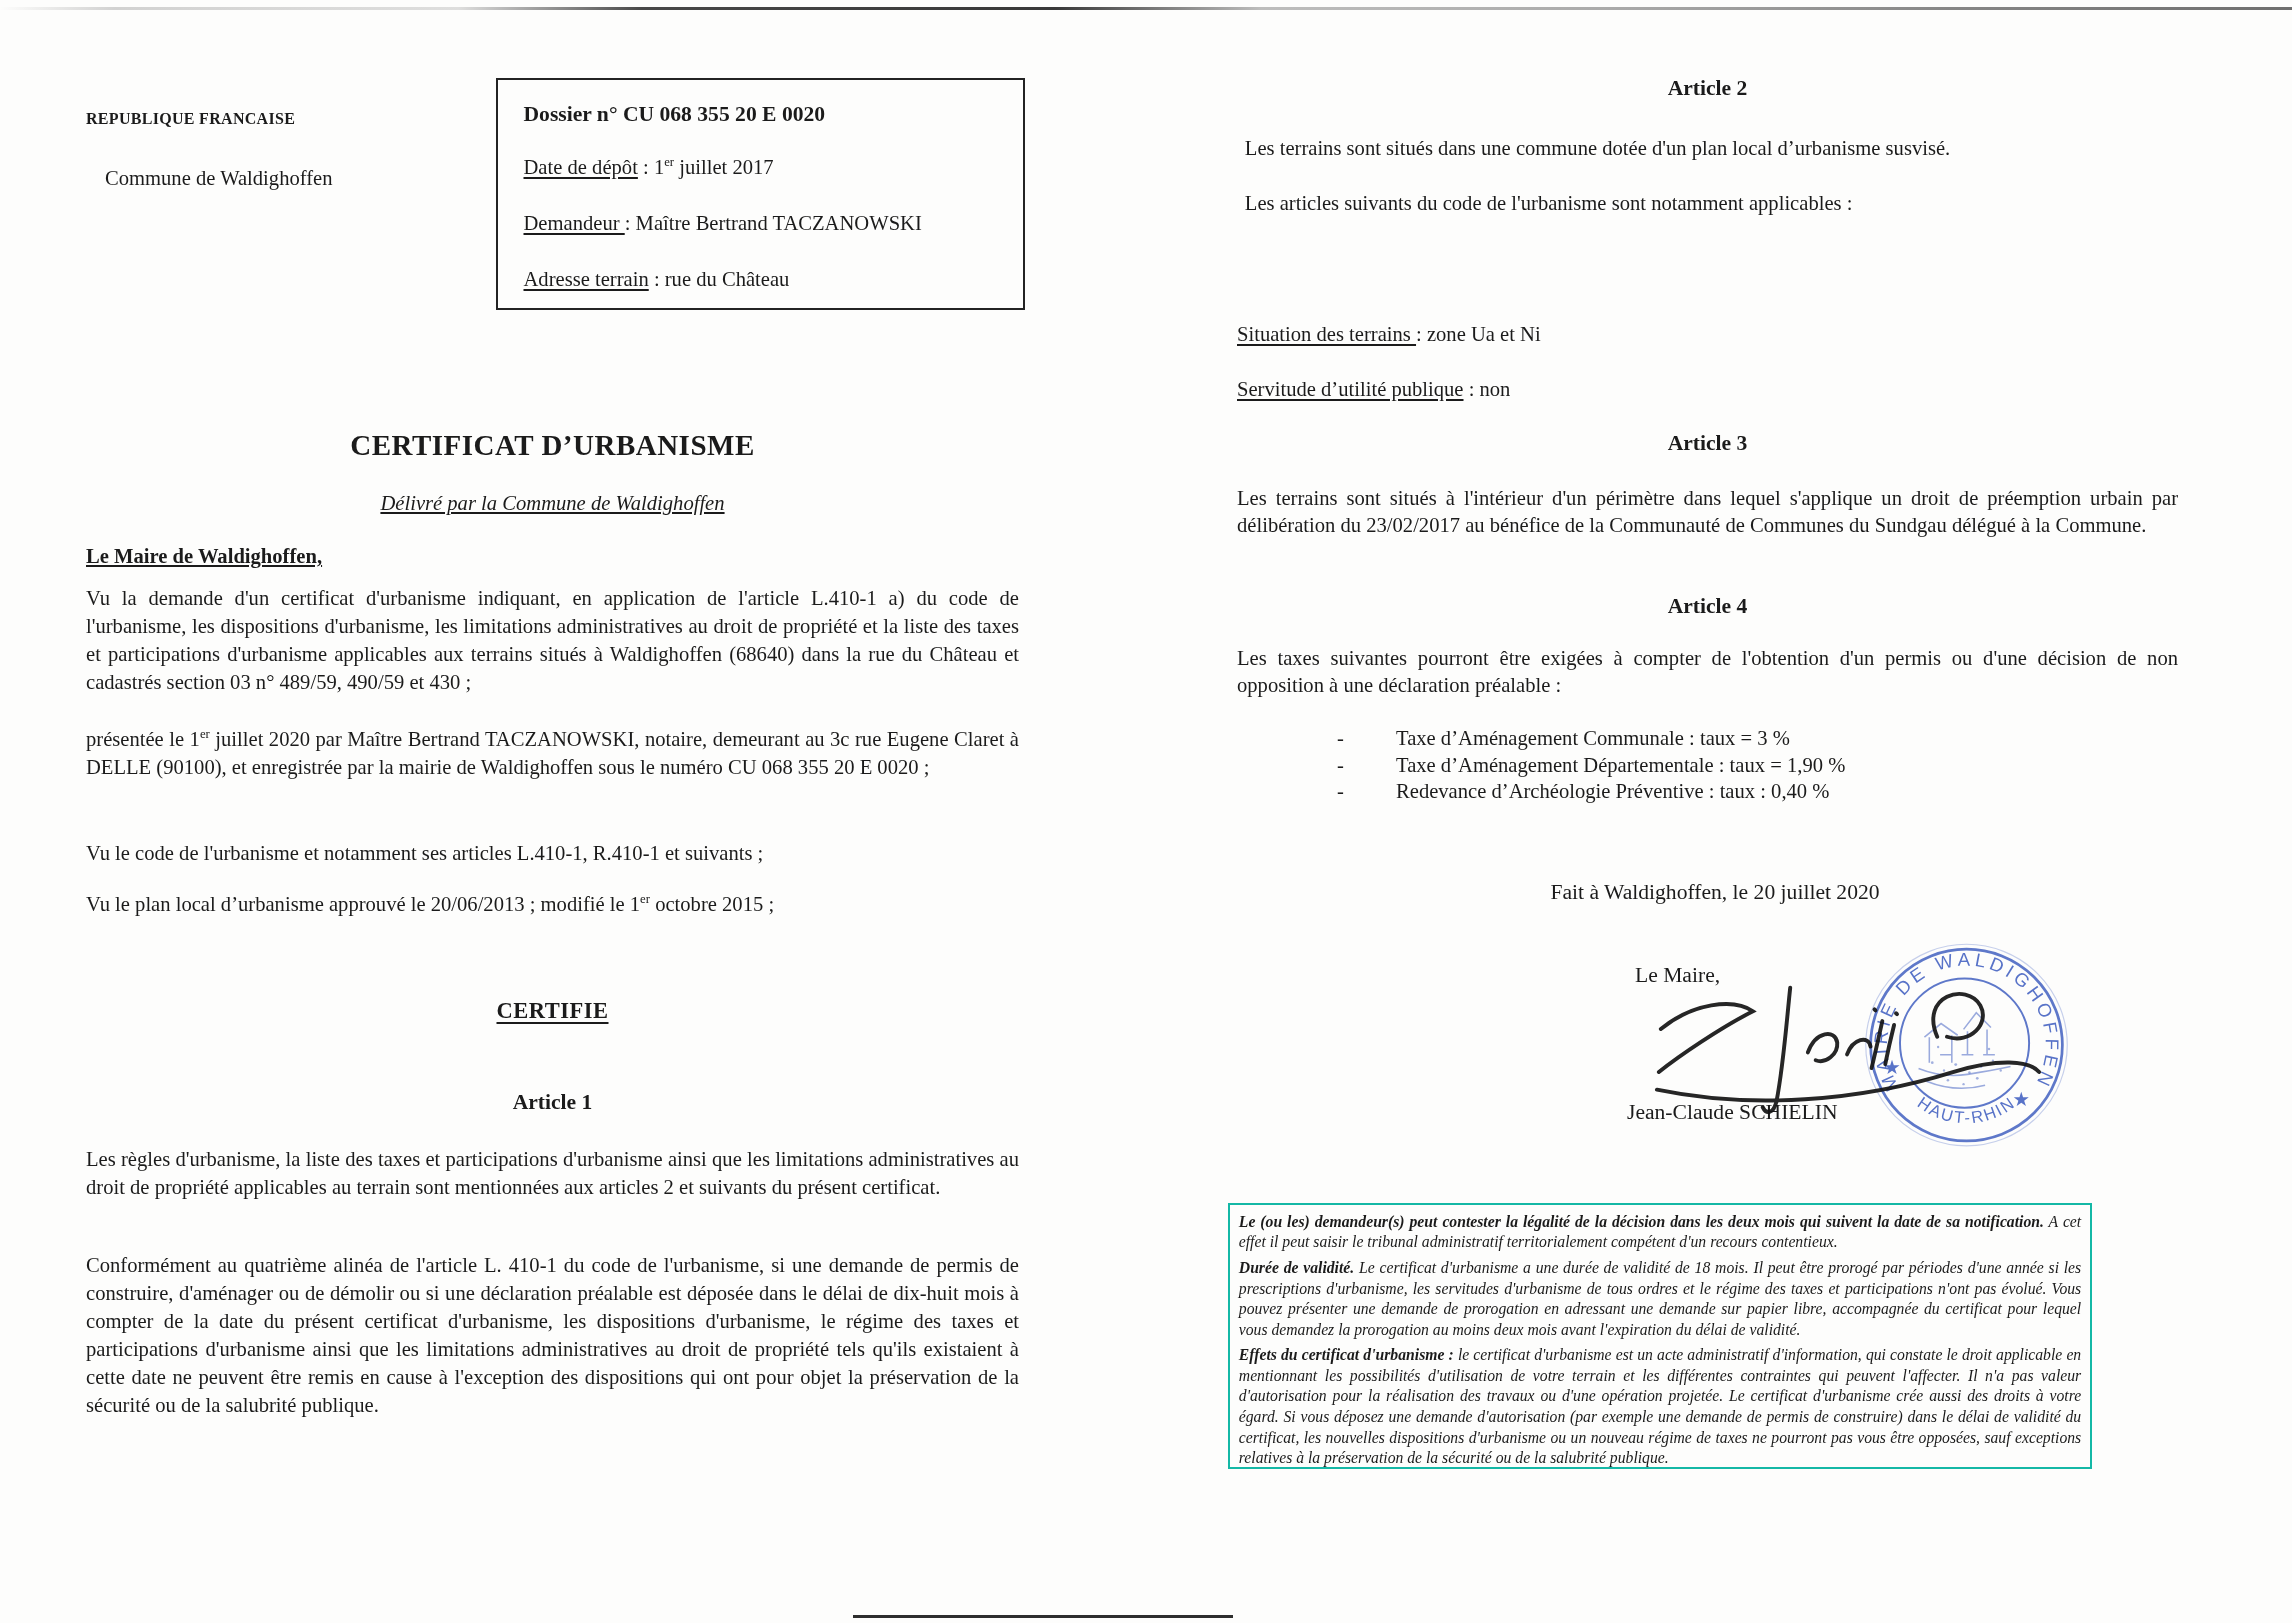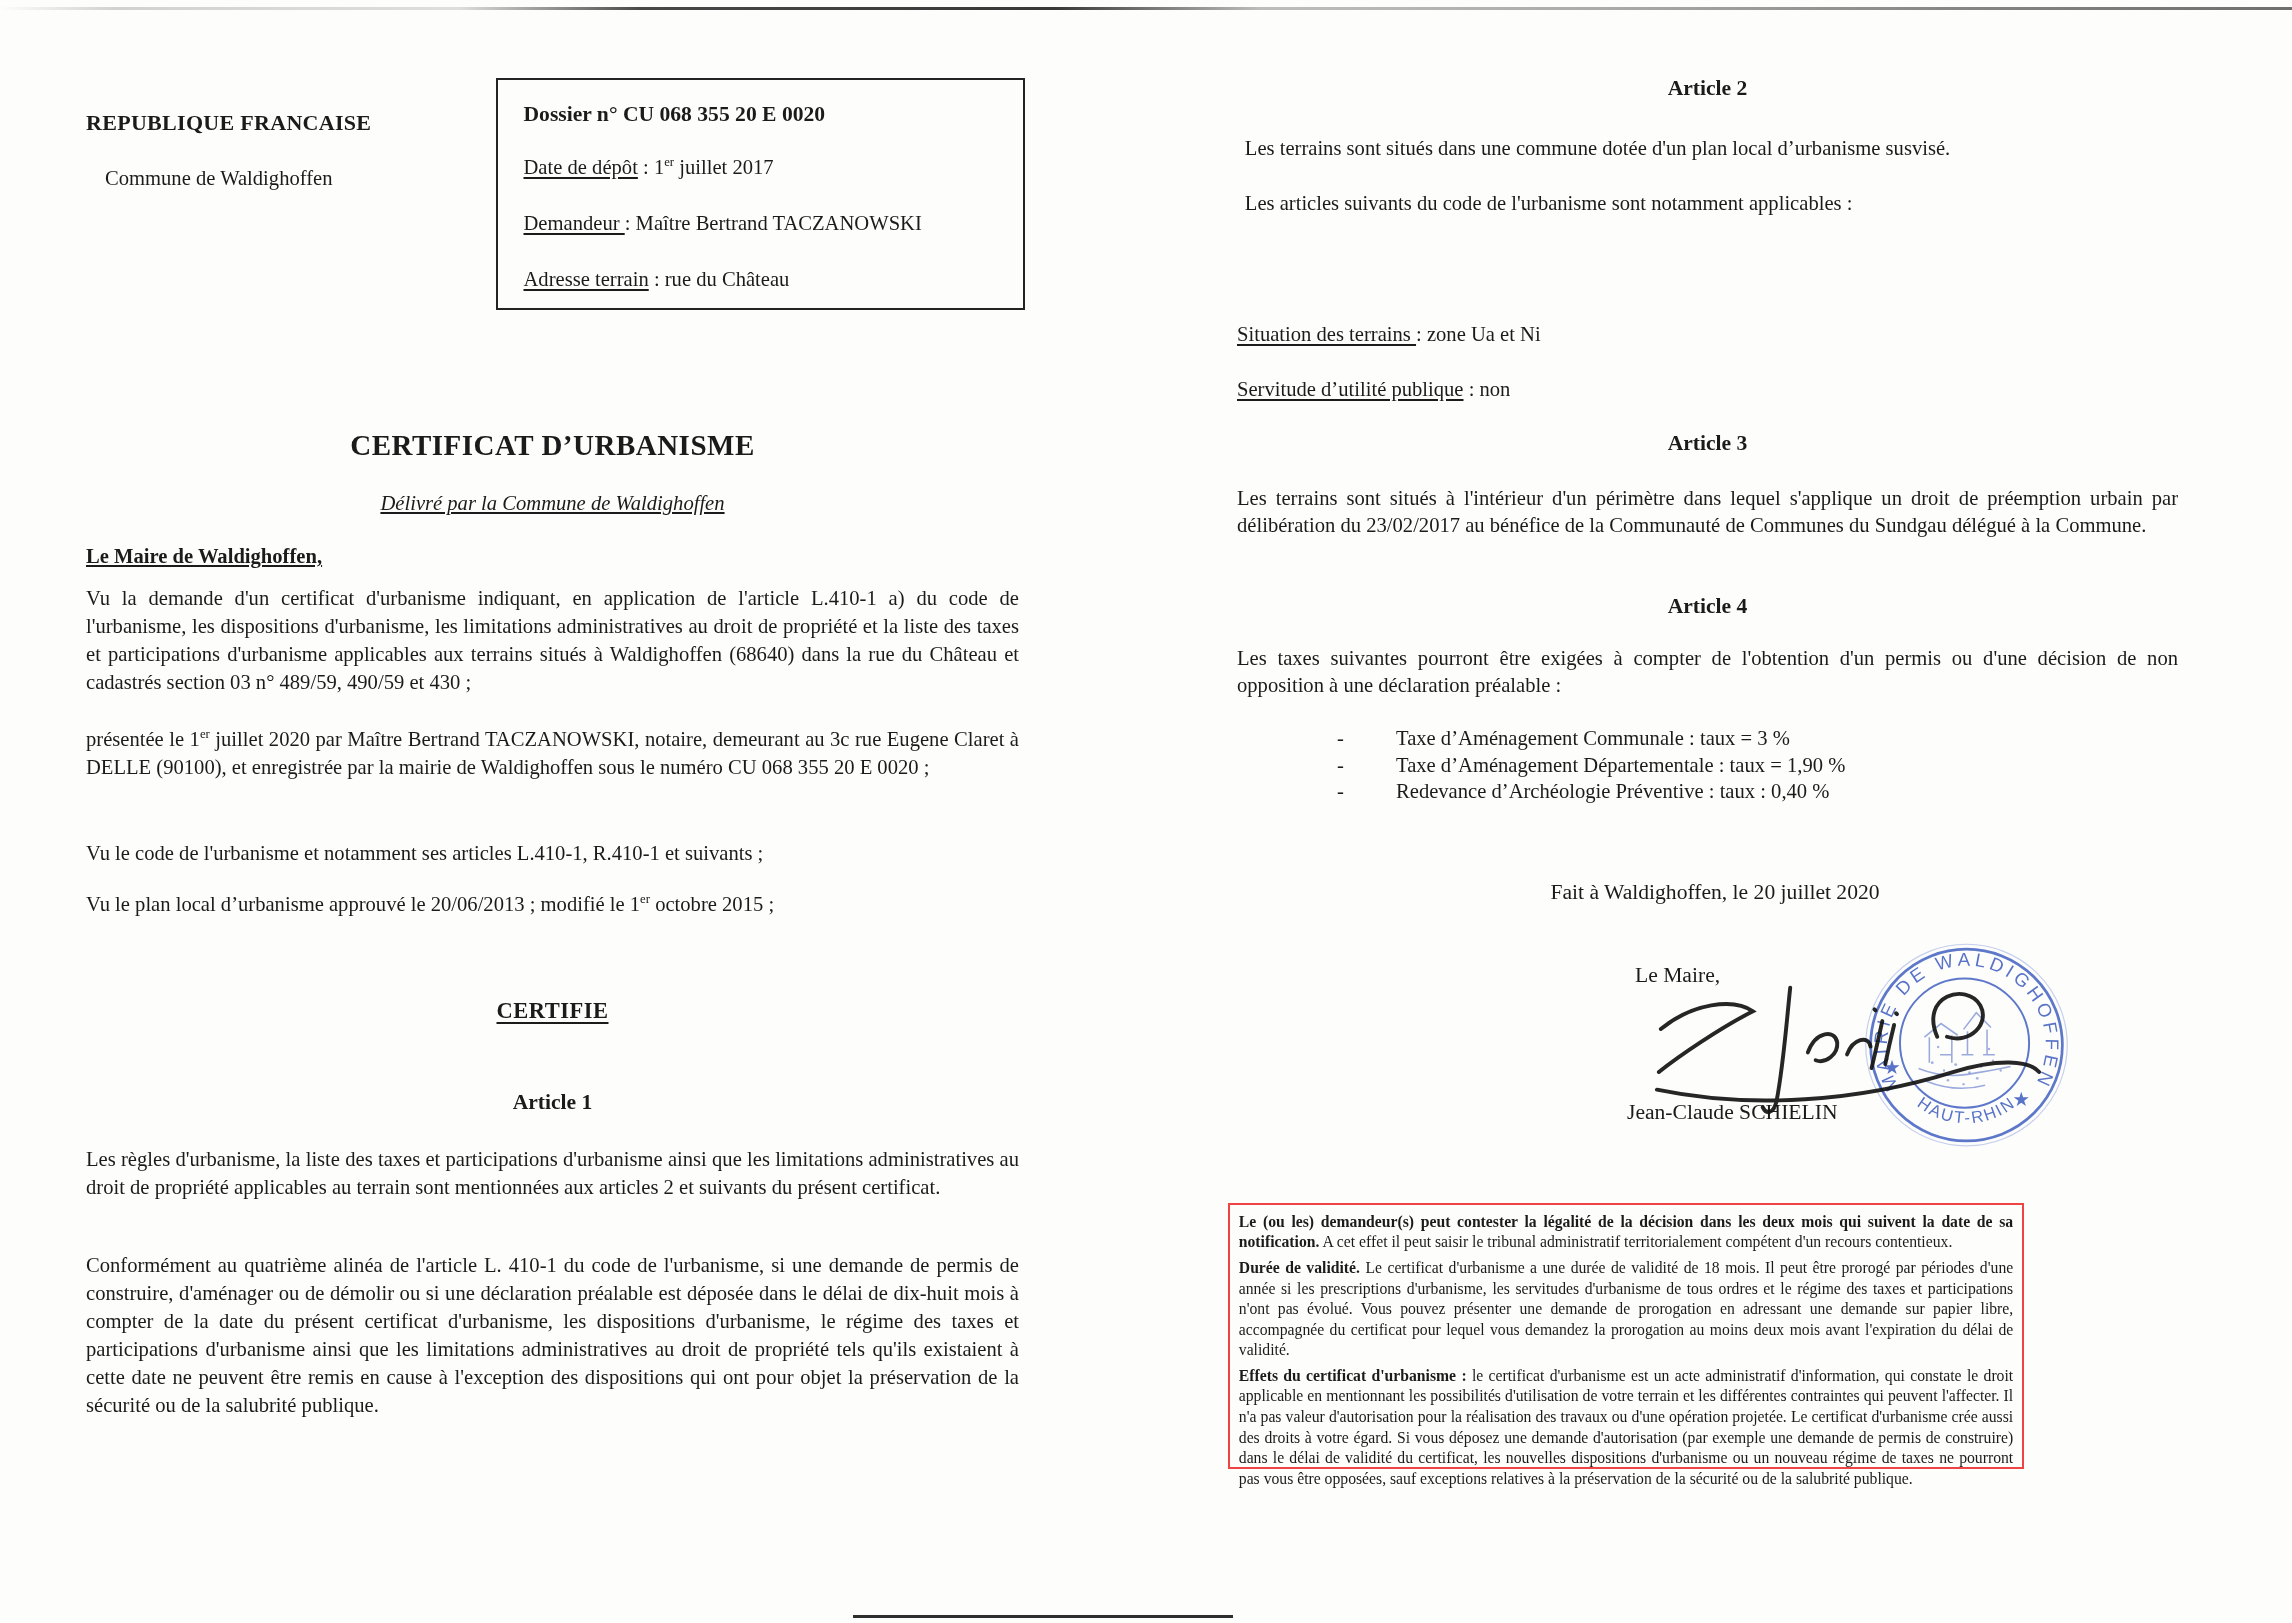--- a/index.html
+++ b/index.html
@@ -15,21 +15,21 @@
 
   
   .scan-top { left:0; top:6.9px; width:2293px; height:2.9px;
     background:linear-gradient(90deg,
       rgba(80,80,80,0) 0%, rgba(80,80,80,.25) 5%, rgba(80,80,80,.18) 20%,
       rgba(40,40,40,.85) 28%, rgba(35,35,35,.9) 46%, rgba(70,70,70,.35) 55%,
       rgba(70,70,70,.45) 70%, rgba(55,55,55,.6) 85%, rgba(50,50,50,.7) 100%); }
   .scan-bottom { left:853px; top:1615px; width:380px; height:2.9px; background:#2e2e2e; }
 
   
-  .rep        { left:86px;  top:110px; font-size:22px; font-weight:bold; letter-spacing:0.3px; }
+  .rep        { left:86px;  top:110px; font-size:16px; font-weight:bold; letter-spacing:0.3px; }
   .commune    { left:105px; top:167px; font-size:20.6px; }
   .dossier-box{ left:496px; top:78px; width:529px; height:232px; border:2px solid #232323;
                 box-sizing:border-box; padding:21.6px 25.5px 0 25.5px; }
   .dossier-title { text-align:left; font-size:21.6px; font-weight:bold; margin-bottom:29px; }
   .dossier-line  { font-size:20.6px; margin-bottom:33px; }
 
   .doc-title   { left:86px; top:429px; width:933px; text-align:center; font-size:29px; font-weight:bold; letter-spacing:0.5px; }
   .doc-subtitle{ left:86px; top:492px; width:933px; text-align:center; font-size:20.6px; font-style:italic;text-decoration:underline; }
   .salutation  { left:86px; top:545px; font-size:20.6px; font-weight:bold;text-decoration:underline; }
 
@@ -63,22 +63,22 @@
   .tax-item { display:flex; font-size:20.6px; line-height:26.5px; }
   .tax-dash { width:59px; padding-left:100px; box-sizing:content-box; }
   .tax-text { }
 
   .pos-faita { left:1470px; top:880px; width:490px; text-align:center; font-size:21.6px; }
   .pos-lemaire { left:1635px; top:963px; font-size:21.6px; z-index:1; }
   .pos-name { left:1627px; top:1100px; font-size:21.6px; z-index:2; }
   .stamp-svg { left:1854px; top:939px; z-index:1; }
   .sig-svg { left:1643px; top:976px; z-index:3; }
 
-  .notice-box { left:1228px; top:1203px; width:796px; height:266px; border:2px solid #ef4444;
-                box-sizing:border-box; padding:6.9px 8.8px; }
+  .notice-box { left:1228px; top:1203px; width:864px; height:266px; border:2px solid #14b8a6;
+                box-sizing:border-box; padding:6.9px 8.8px;font-style:italic; }
   .notice-p { margin:0 0 4.9px 0; font-size:15.7px; line-height:20.6px; text-align:justify; }
 </style>
 </head>
 <body>
 
 <div class="sheet">
 
   <div class="abs scan-top"></div>
   <div class="abs scan-bottom"></div>
 

